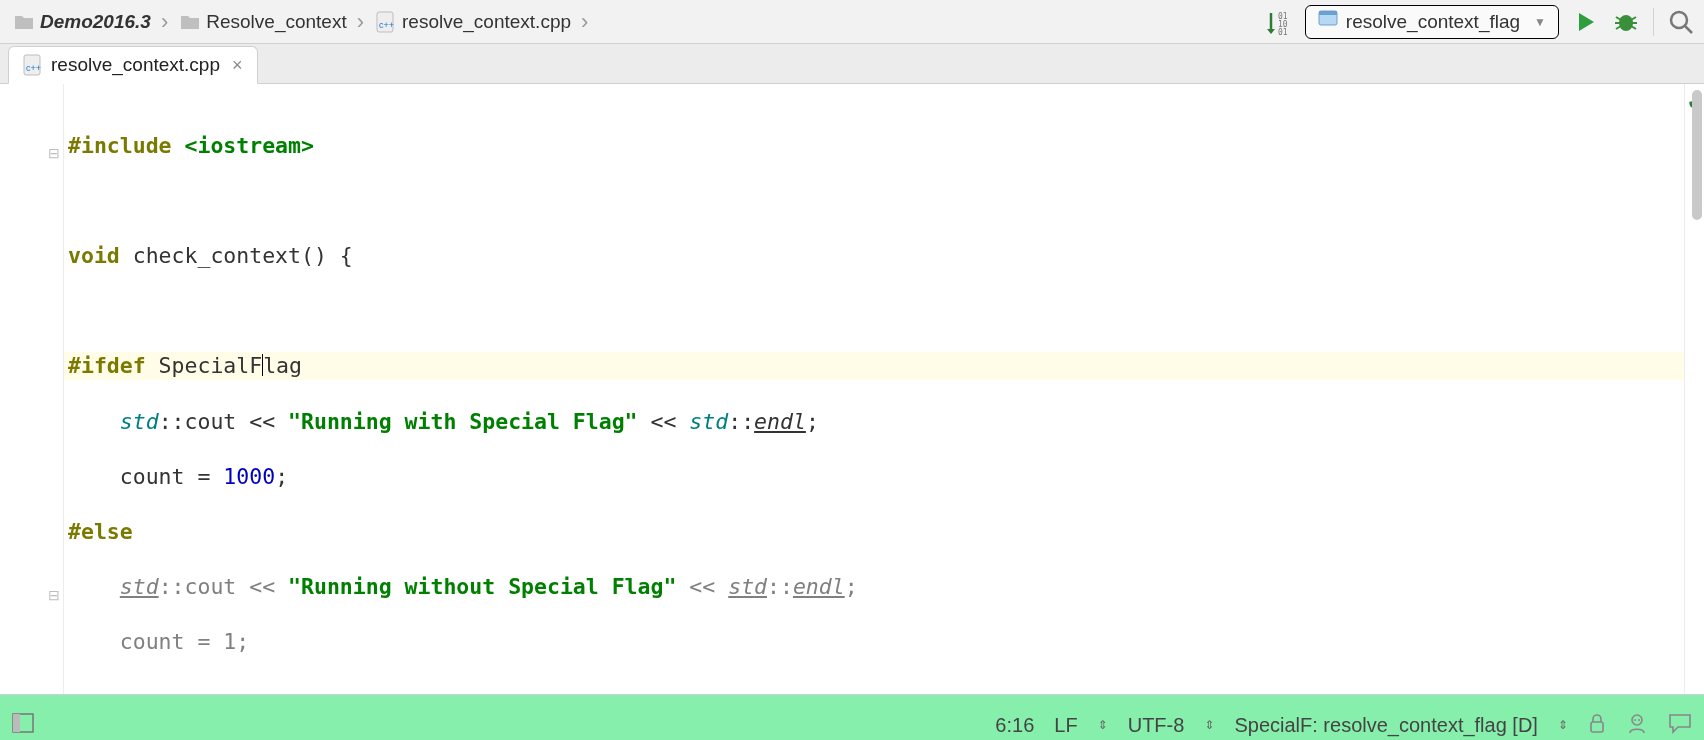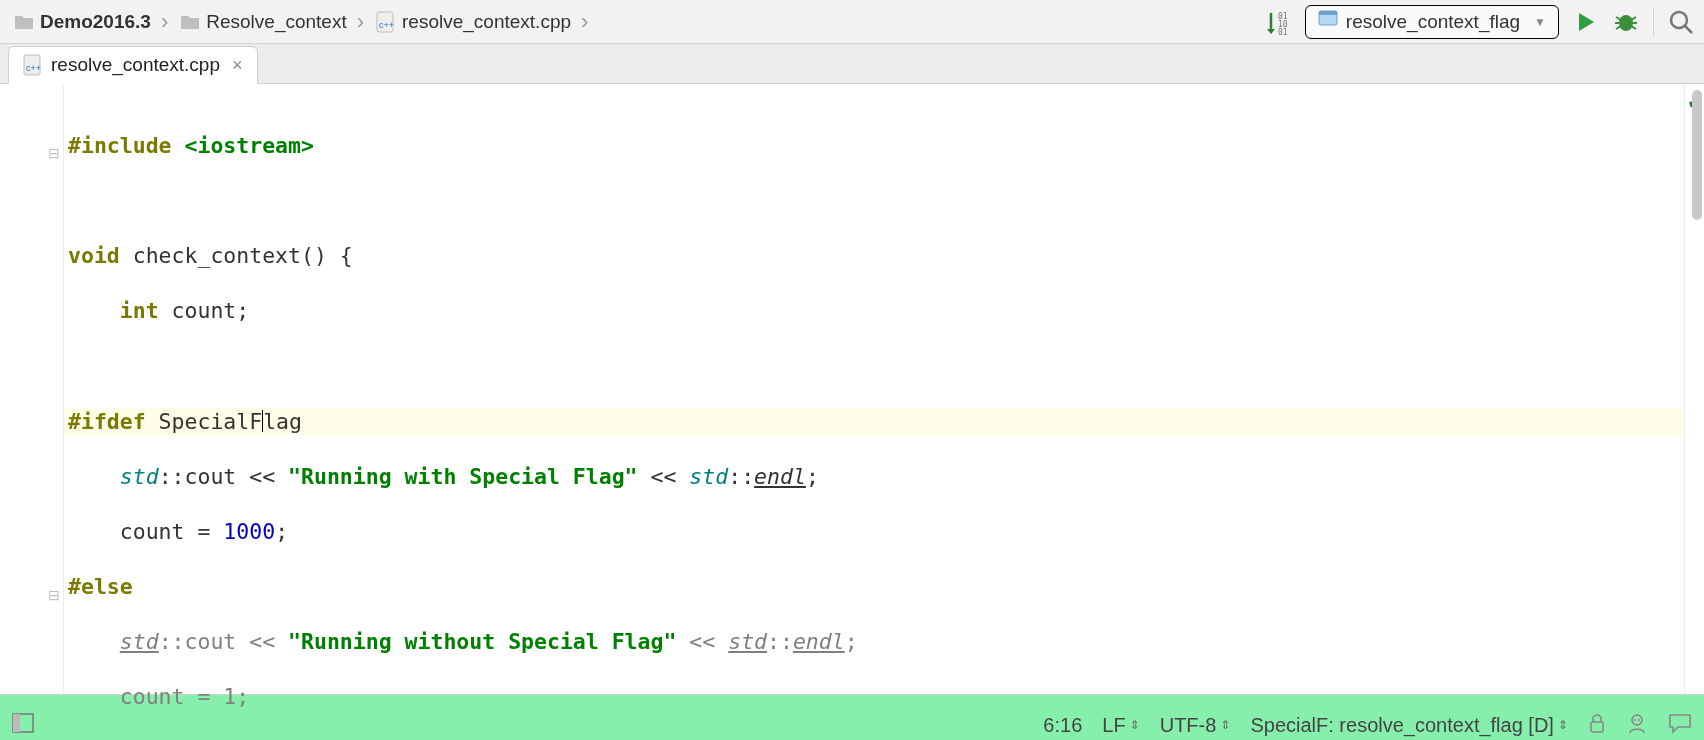--- a/index.html
+++ b/index.html
@@ -18,21 +18,21 @@
   }
   
   .toolbar{
     display:flex; align-items:center; height:44px;
     background:var(--toolbar-bg); border-bottom:1px solid var(--border);
     padding:0 10px; font-size:19px; color:#333;
   }
   .crumb{ display:flex; align-items:center; gap:6px; padding:0 4px; cursor:default;}
   .crumb .sep{ color:#9a9a9a; font-size:22px; padding:0 4px;}
   .folder-icon svg, .cpp-icon svg, .proj-icon svg{ display:block;}
-  .bold{ font-weight:700;}
+  .bold{ font-weight:700;font-style:italic;}
   .toolbar-right{ margin-left:auto; display:flex; align-items:center; gap:14px;}
   .binary-icon{ display:flex; align-items:center; gap:2px;}
   .run-config{
     display:flex; align-items:center; gap:8px; height:34px;
     border:1px solid #000000; border-radius:6px; background:#fafafa;
     padding:0 12px; font-size:19px; color:#333;
   }
   .run-config .dd{ color:#888; font-size:12px; margin-left:6px;}
   .tb-icon{ width:26px; height:26px; display:flex; align-items:center; justify-content:center;}
   .divider-v{ width:1px; height:28px; background:#d3d3d3;}
@@ -70,21 +70,21 @@
   .right-gutter{ width:20px; border-left:1px solid #ececec; position:relative;}
   .check{ position:absolute; top:6px; left:2px; color:#2e7d32; font-size:20px;}
   .scroll-thumb{ position:absolute; right:2px; top:6px; width:10px; height:130px; background:#c9c9c9; border-radius:5px;}
   
   .status{
     height:61px; border-top:1px solid var(--border); background:#86efac;
     display:flex; align-items:center; font-size:20px; color:#444; padding:0 12px;
   }
   .status-left{ display:flex; align-items:center;}
   .status-right{ margin-left:auto; display:flex; align-items:center; gap:20px;}
-  .sel{ display:flex; align-items:center; gap:4px;}
+  .sel{ display:flex; align-items:center; gap:20px;}
   .sel .arr{ font-size:12px; color:#666;}
   .lock-icon, .hector-icon, .feedback-icon{ color:#888;}
 </style>
 </head>
 <body>
 
 <div class="toolbar">
   <div class="crumb">
     <span class="proj-icon">
       <svg width="20" height="18">
@@ -177,21 +177,20 @@
   <div class="gutter">
     <span class="fold" style="top:62px">⊟</span>
     <span class="fold" style="top:504px">⊟</span>
     <span class="fold" style="top:503px;left:40px;transform:rotate(180deg)"></span>
   </div>
 
   <div class="code">
 <div class="line"><span class="pp">#include</span> <span class="inc">&lt;iostream&gt;</span></div>
 <div class="line"></div>
 <div class="line"><span class="kw">void</span><span> check_context() {</span></div>
-<div class="line">    <span class="kw">int</span><span> count;</span></div>
 <div class="line"></div>
 <div class="line hl"><span class="pp">#ifdef</span><span> SpecialF</span><span class="caret"></span><span>lag</span></div>
 <div class="line">    <span class="std">std</span><span>::</span><span>cout</span><span> &lt;&lt; </span><span class="str">"Running with Special Flag"</span><span> &lt;&lt; </span><span class="std">std</span><span>::</span><span class="italic">endl</span><span>;</span></div>
 <div class="line"><span>    count = </span><span class="num">1000</span><span>;</span></div>
 <div class="line"><span class="pp">#else</span></div>
 <div class="line">    <span class="gray italic">std</span><span class="gray">::</span><span class="gray">cout</span><span class="gray"> &lt;&lt; </span><span class="str">"Running without Special Flag"</span><span class="gray"> &lt;&lt; </span><span class="gray italic">std</span><span class="gray">::</span><span class="gray italic">endl</span><span class="gray">;</span></div>
 <div class="line"><span class="gray">    count = </span><span class="gray">1</span><span class="gray">;</span></div>
 
 
 

